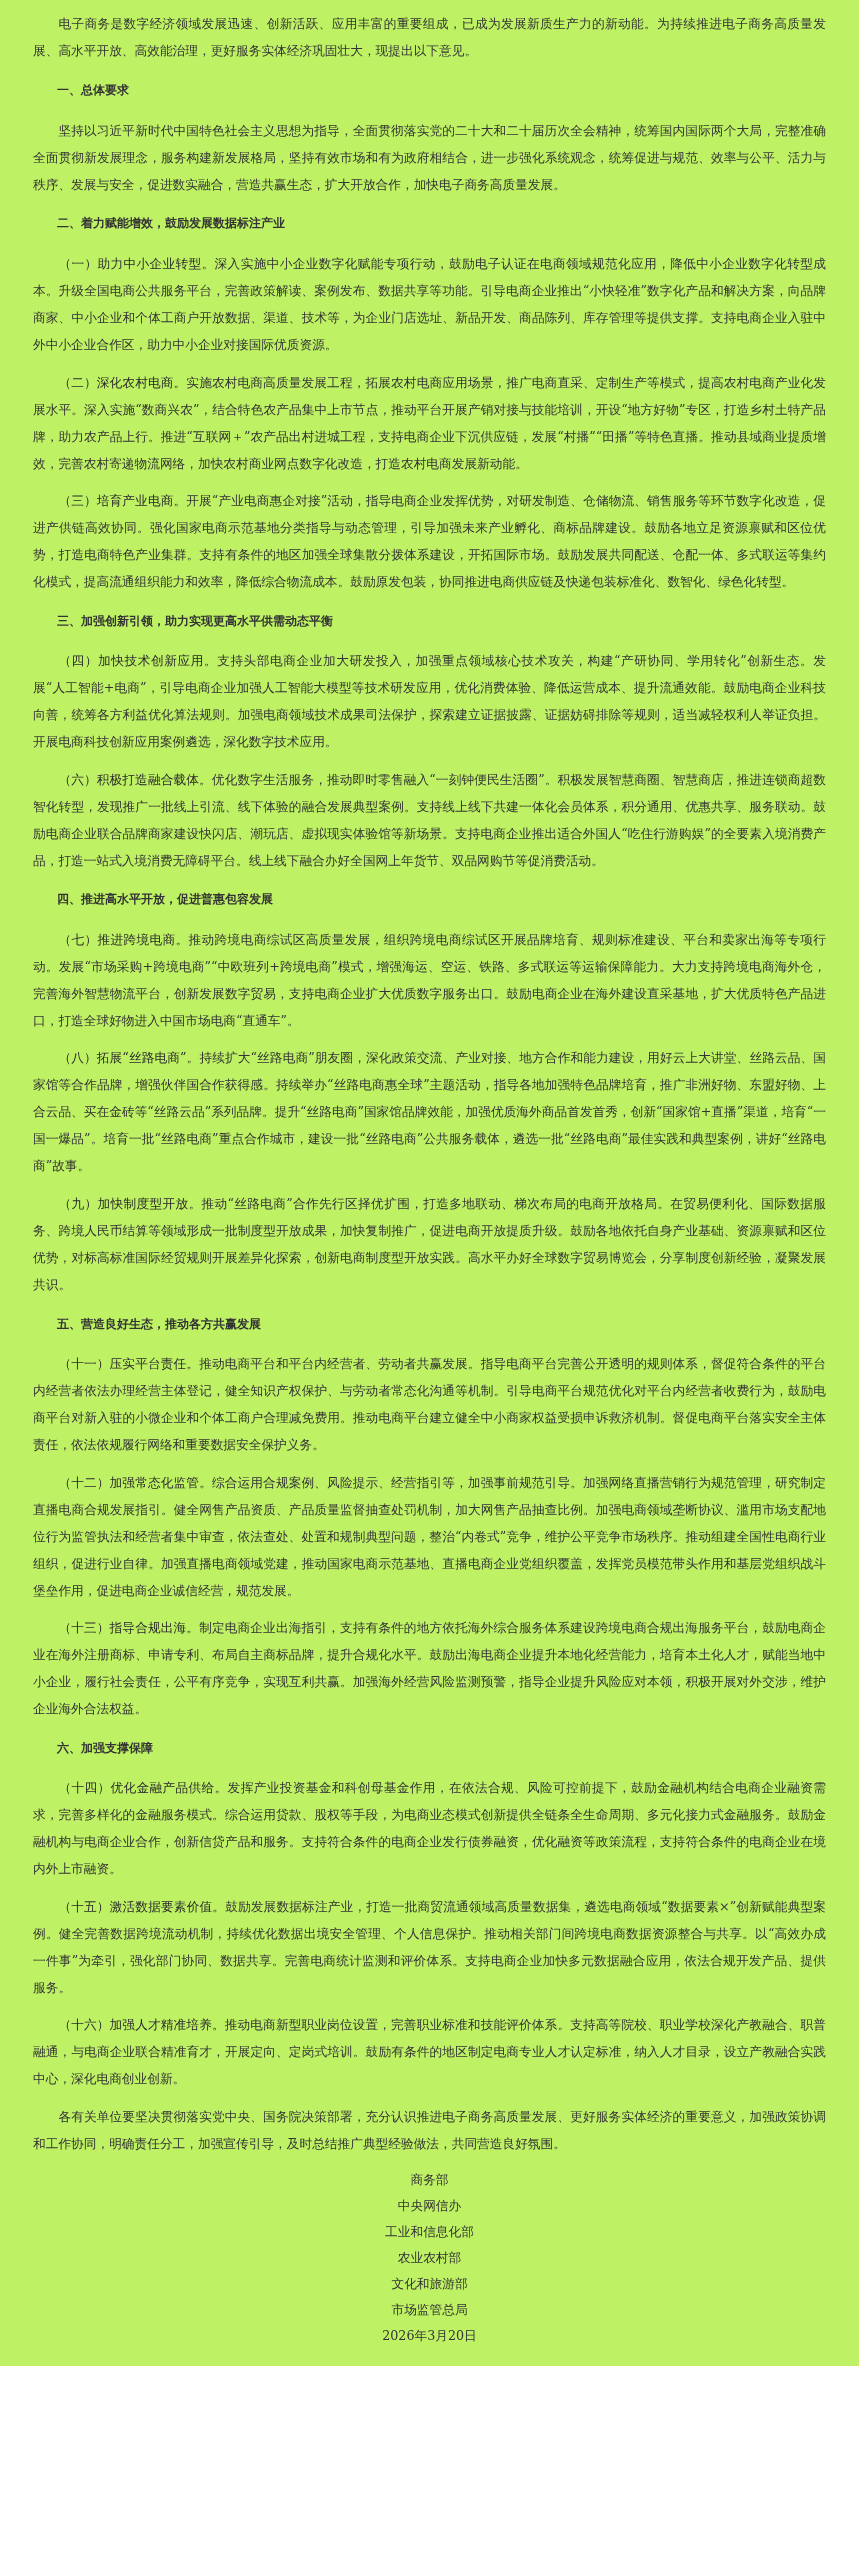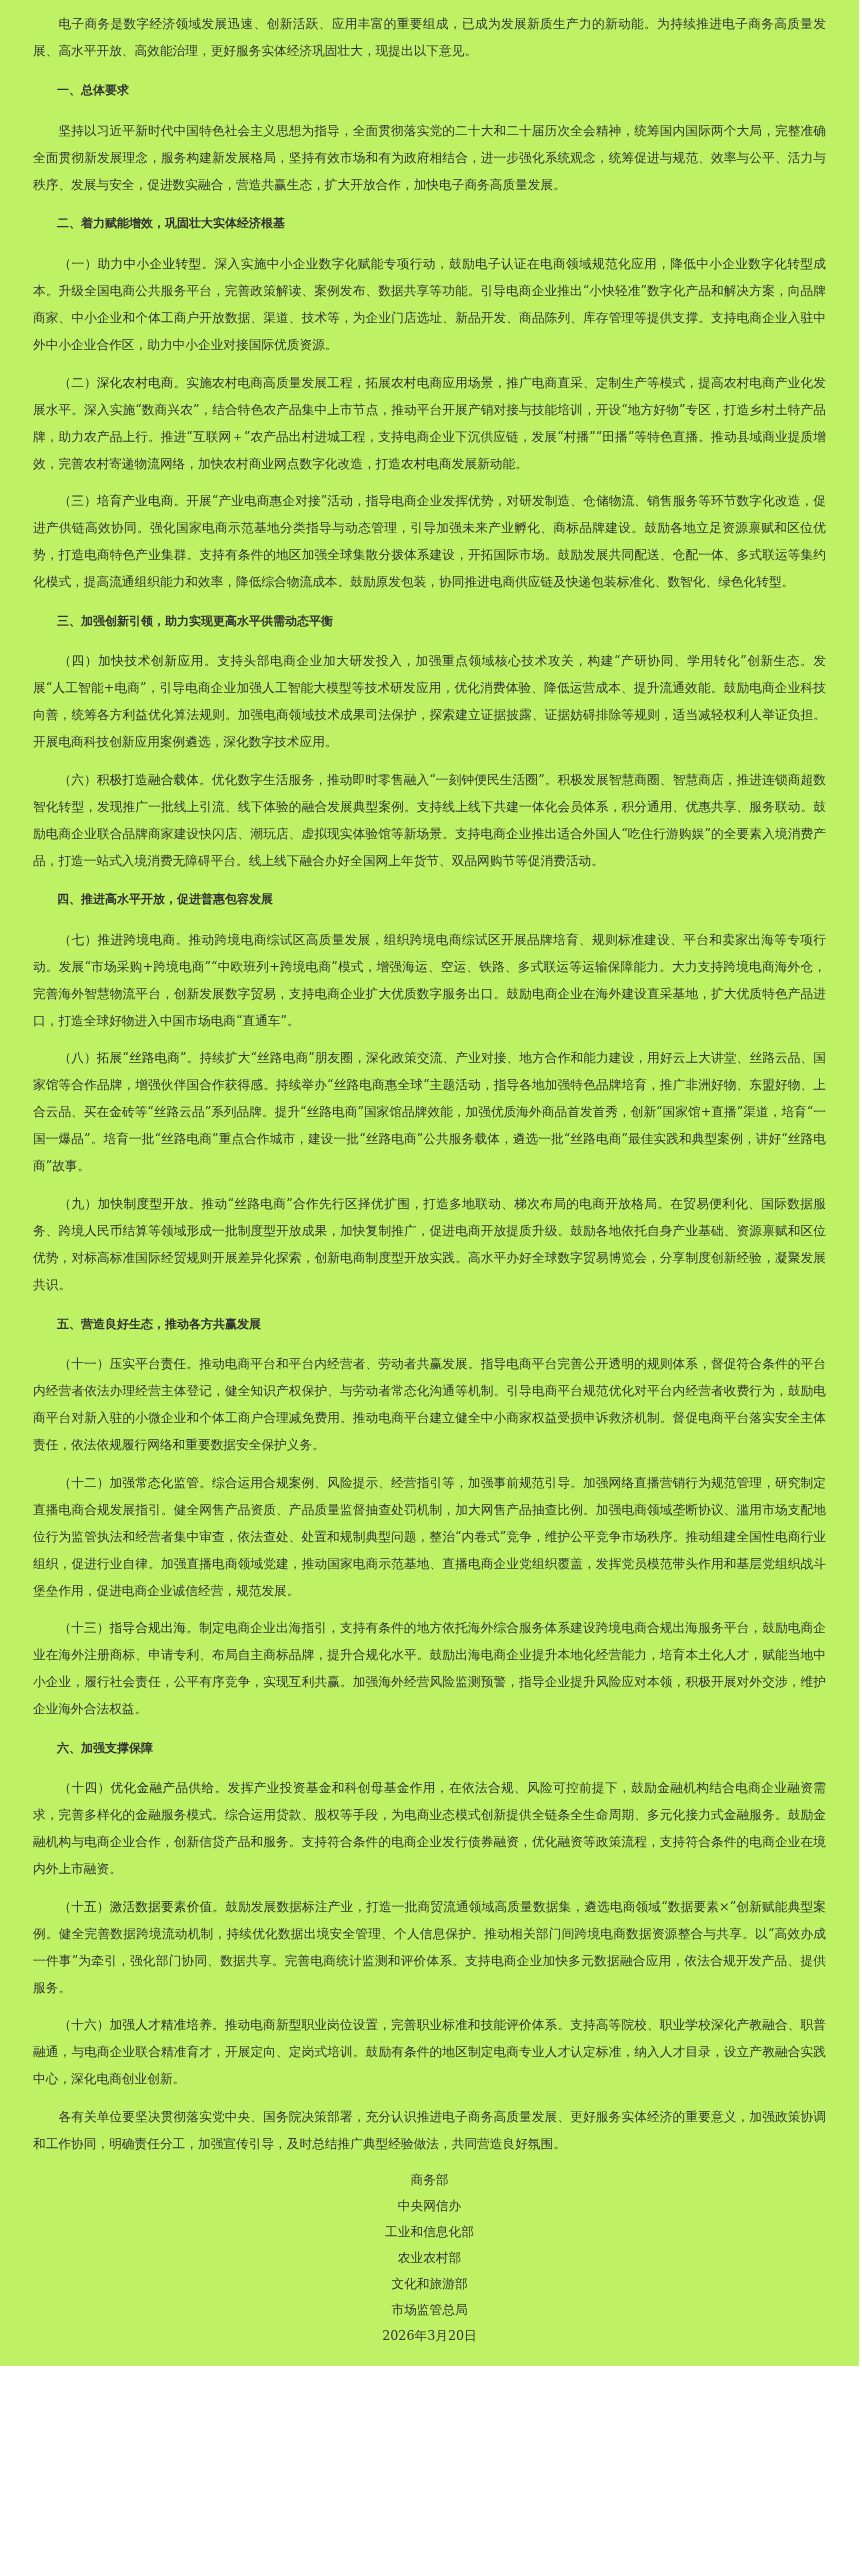--- a/index.html
+++ b/index.html
@@ -50,21 +50,21 @@
 </head>
 <body>
 
 <div class="page">
 
   <p class="para first"><span>电子商务是数字经济领域发展迅速、创新活跃、应用丰富的重要组成，已成为发展新质生产力的新动能。为持续推进电子商务高质量发展、高水平开放、高效能治理，更好服务实体经济巩固壮大，现提出以下意见。</span></p>
 
   <h3 class="sec">一、总体要求</h3>
   <p class="para"><span>坚持以习近平新时代中国特色社会主义思想为指导，全面贯彻落实党的二十大和二十届历次全会精神，统筹国内国际两个大局，完整准确全面贯彻新发展理念，服务构建新发展格局，坚持有效市场和有为政府相结合，进一步强化系统观念，统筹促进与规范、效率与公平、活力与秩序、发展与安全，促进数实融合，营造共赢生态，扩大开放合作，加快电子商务高质量发展。</span></p>
 
-  <h3 class="sec">二、着力赋能增效，巩固壮大实体经济根基</h3>
+  <h3 class="sec">二、着力赋能增效，鼓励发展数据标注产业</h3>
   <p class="para"><span class="lbl">（一）助力中小企业转型。</span><span>深入实施中小企业数字化赋能专项行动，鼓励电子认证在电商领域规范化应用，降低中小企业数字化转型成本。升级全国电商公共服务平台，完善政策解读、案例发布、数据共享等功能。引导电商企业推出“小快轻准”数字化产品和解决方案，向品牌商家、中小企业和个体工商户开放数据、渠道、技术等，为企业门店选址、新品开发、商品陈列、库存管理等提供支撑。支持电商企业入驻中外中小企业合作区，助力中小企业对接国际优质资源。</span></p>
   <p class="para"><span class="lbl">（二）深化农村电商。</span><span>实施农村电商高质量发展工程，拓展农村电商应用场景，推广电商直采、定制生产等模式，提高农村电商产业化发展水平。深入实施“数商兴农”，结合特色农产品集中上市节点，推动平台开展产销对接与技能培训，开设“地方好物”专区，打造乡村土特产品牌，助力农产品上行。推进“互联网＋”农产品出村进城工程，支持电商企业下沉供应链，发展“村播”“田播”等特色直播。推动县域商业提质增效，完善农村寄递物流网络，加快农村商业网点数字化改造，打造农村电商发展新动能。</span></p>
   <p class="para"><span class="lbl">（三）培育产业电商。</span><span>开展“产业电商惠企对接”活动，指导电商企业发挥优势，对研发制造、仓储物流、销售服务等环节数字化改造，促进产供链高效协同。强化国家电商示范基地分类指导与动态管理，引导加强未来产业孵化、商标品牌建设。鼓励各地立足资源禀赋和区位优势，打造电商特色产业集群。支持有条件的地区加强全球集散分拨体系建设，开拓国际市场。鼓励发展共同配送、仓配一体、多式联运等集约化模式，提高流通组织能力和效率，降低综合物流成本。鼓励原发包装，协同推进电商供应链及快递包装标准化、数智化、绿色化转型。</span></p>
 
   <h3 class="sec">三、加强创新引领，助力实现更高水平供需动态平衡</h3>
   <p class="para"><span class="lbl">（四）加快技术创新应用。</span><span>支持头部电商企业加大研发投入，加强重点领域核心技术攻关，构建“产研协同、学用转化”创新生态。发展“人工智能+电商”，引导电商企业加强人工智能大模型等技术研发应用，优化消费体验、降低运营成本、提升流通效能。鼓励电商企业科技向善，统筹各方利益优化算法规则。加强电商领域技术成果司法保护，探索建立证据披露、证据妨碍排除等规则，适当减轻权利人举证负担。开展电商科技创新应用案例遴选，深化数字技术应用。</span></p>
   <p class="para"><span class="lbl">（六）积极打造融合载体。</span><span>优化数字生活服务，推动即时零售融入“一刻钟便民生活圈”。积极发展智慧商圈、智慧商店，推进连锁商超数智化转型，发现推广一批线上引流、线下体验的融合发展典型案例。支持线上线下共建一体化会员体系，积分通用、优惠共享、服务联动。鼓励电商企业联合品牌商家建设快闪店、潮玩店、虚拟现实体验馆等新场景。支持电商企业推出适合外国人“吃住行游购娱”的全要素入境消费产品，打造一站式入境消费无障碍平台。线上线下融合办好全国网上年货节、双品网购节等促消费活动。</span></p>
 
   <h3 class="sec">四、推进高水平开放，促进普惠包容发展</h3>
   <p class="para"><span class="lbl">（七）推进跨境电商。</span><span>推动跨境电商综试区高质量发展，组织跨境电商综试区开展品牌培育、规则标准建设、平台和卖家出海等专项行动。发展“市场采购+跨境电商”“中欧班列+跨境电商”模式，增强海运、空运、铁路、多式联运等运输保障能力。大力支持跨境电商海外仓，完善海外智慧物流平台，创新发展数字贸易，支持电商企业扩大优质数字服务出口。鼓励电商企业在海外建设直采基地，扩大优质特色产品进口，打造全球好物进入中国市场电商“直通车”。</span></p>

